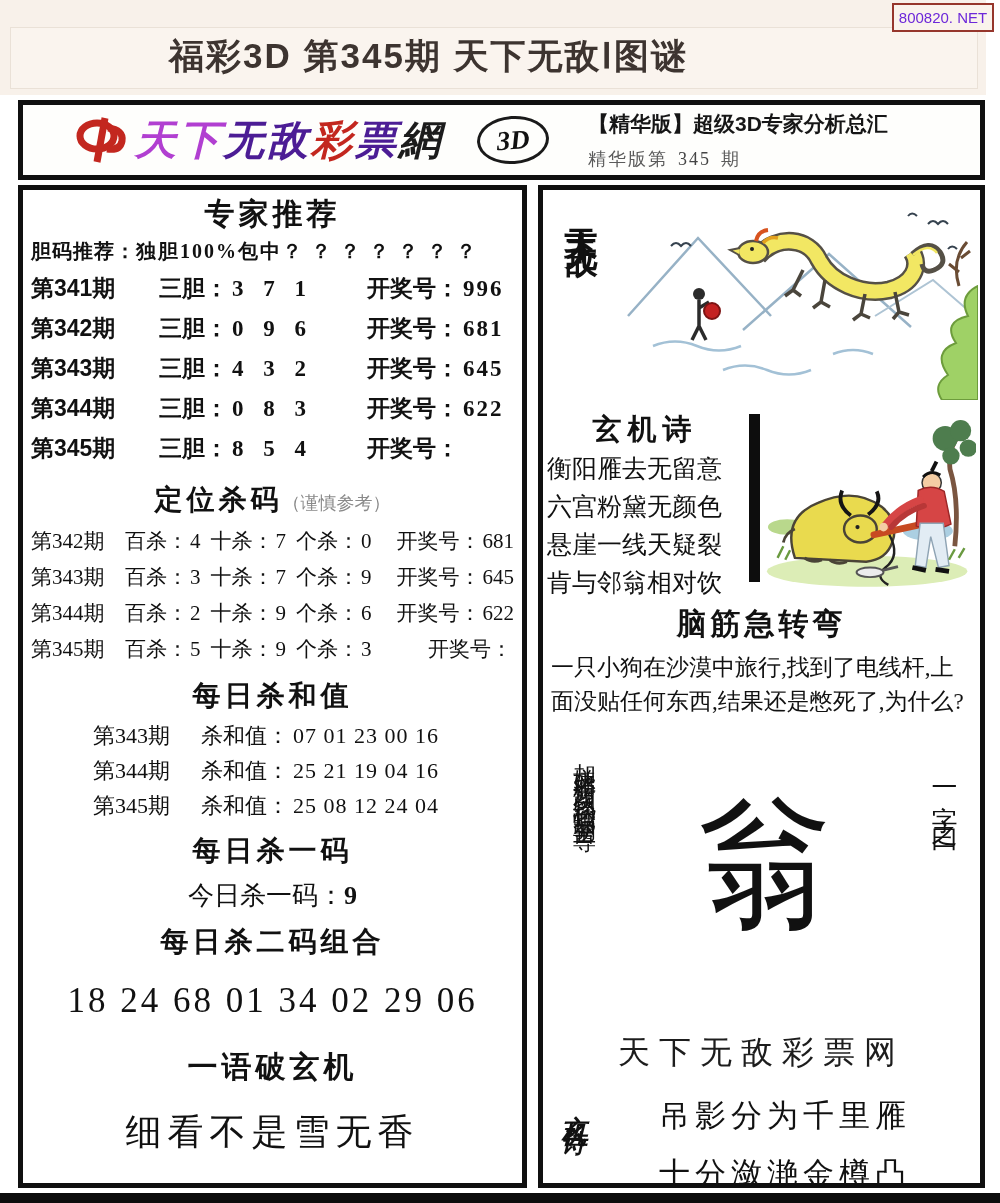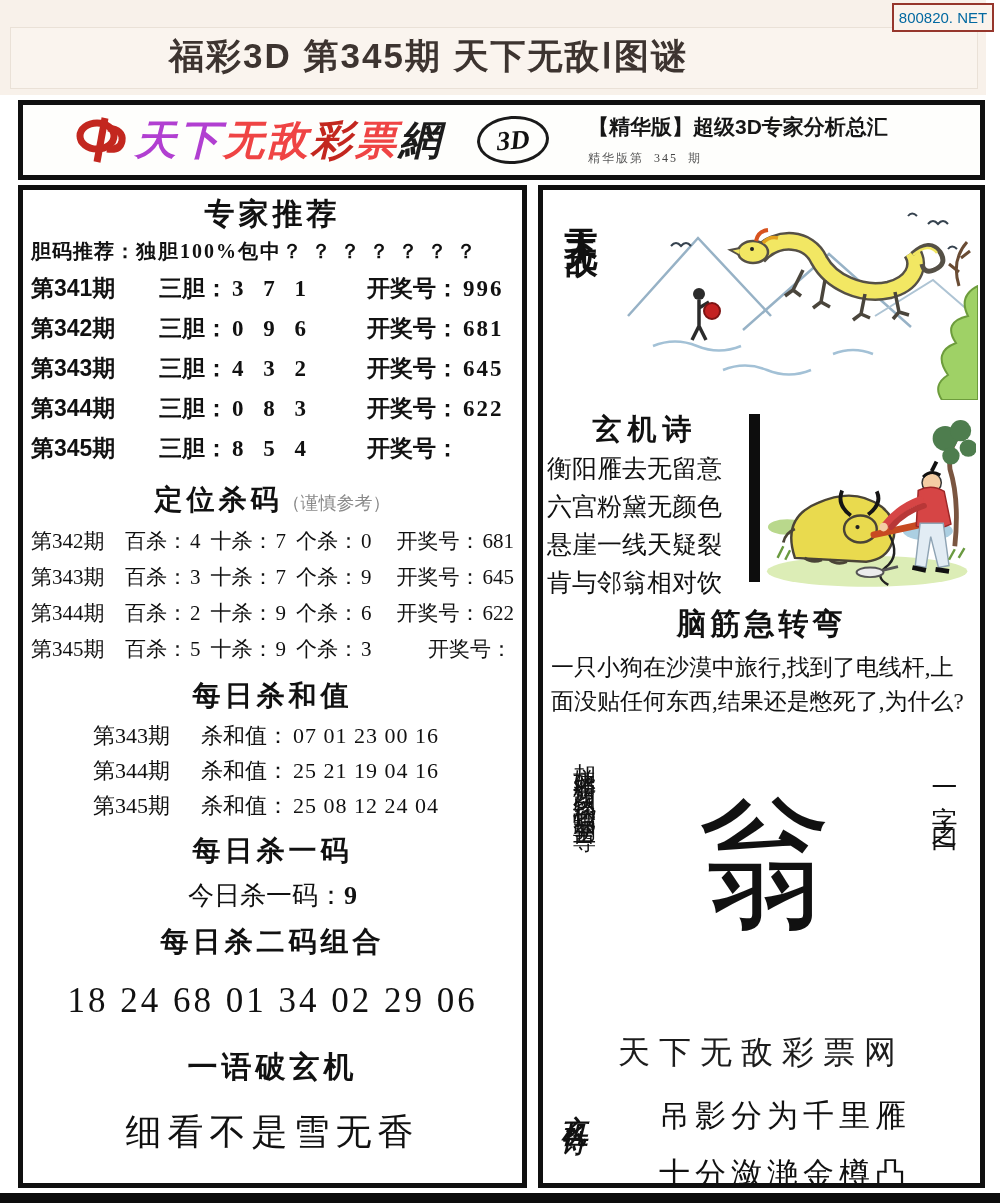--- a/index.html
+++ b/index.html
@@ -7,38 +7,38 @@
         font-family:"Liberation Serif",serif;color:#111;}
 
   
   .top-band{position:absolute;left:0;top:0;width:986px;height:95px;background:#f8f1ea;}
   .title-frame{position:absolute;left:10px;top:27px;width:966px;height:60px;
                border:1px solid #eae1d7;background:#faf4ee;}
   .page-title{position:absolute;left:0;top:33px;width:857px;text-align:center;
               font-family:"Liberation Sans",sans-serif;font-weight:bold;
               font-size:35px;letter-spacing:2px;color:#3d3430;}
   .watermark{position:absolute;left:892px;top:3px;width:98px;height:25px;
-             border:2px solid #96362c;background:#faf3ec;color:#0369a1;
+             border:2px solid #96362c;background:#faf3ec;color:#6d28d9;
              font-family:"Liberation Sans",sans-serif;font-size:15px;
              display:flex;align-items:center;justify-content:center;}
 
   
   .header-box{position:absolute;left:18px;top:100px;width:967px;height:80px;
               border:5px solid #101010;background:#fefefc;box-sizing:border-box;
               display:flex;align-items:center;}
   .cp-logo{margin-left:52px;flex:0 0 auto;}
   .logo-text{font-weight:bold;font-style:italic;font-size:41px;letter-spacing:3px;
              margin-left:4px;white-space:nowrap;}
-  .lt-magenta{color:#b13fd1;} .lt-blue{color:#ef4444;} .lt-red{color:#c3271f;} .lt-black{color:#1c1c1c;}
+  .lt-magenta{color:#b13fd1;} .lt-blue{color:#4c1d95;} .lt-red{color:#c3271f;} .lt-black{color:#1c1c1c;}
   .badge3d{margin-left:34px;width:66px;height:42px;border:3px solid #1a1a1a;border-radius:50%;
            display:flex;align-items:center;justify-content:center;transform:rotate(-4deg);
            font-family:"Liberation Serif",serif;font-weight:bold;font-style:italic;font-size:27px;color:#111;}
   .edition{margin-left:auto;margin-right:14px;width:378px;}
   .edition-title{font-family:"Liberation Sans",sans-serif;font-weight:bold;font-size:21px;color:#161616;}
-  .edition-line2{margin-top:9px;font-size:12px;color:#5b5b5b;letter-spacing:2px;}
+  .edition-line2{margin-top:9px;font-size:18px;color:#5b5b5b;letter-spacing:2px;}
   .edition-line2 .ed-num{margin:0 10px;color:#444;}
 
   
   .col-left{position:absolute;left:18px;top:185px;width:509px;height:1003px;
             border:5px solid #101010;background:#fff;box-sizing:border-box;padding:4px 8px;}
   .col-right{position:absolute;left:538px;top:185px;width:447px;height:1003px;
              border:5px solid #101010;background:#fff;box-sizing:border-box;padding:4px 4px;}
   .bottom-strip{position:absolute;left:0;top:1193px;width:1000px;height:10px;background:#0c0c0c;}
 
   

